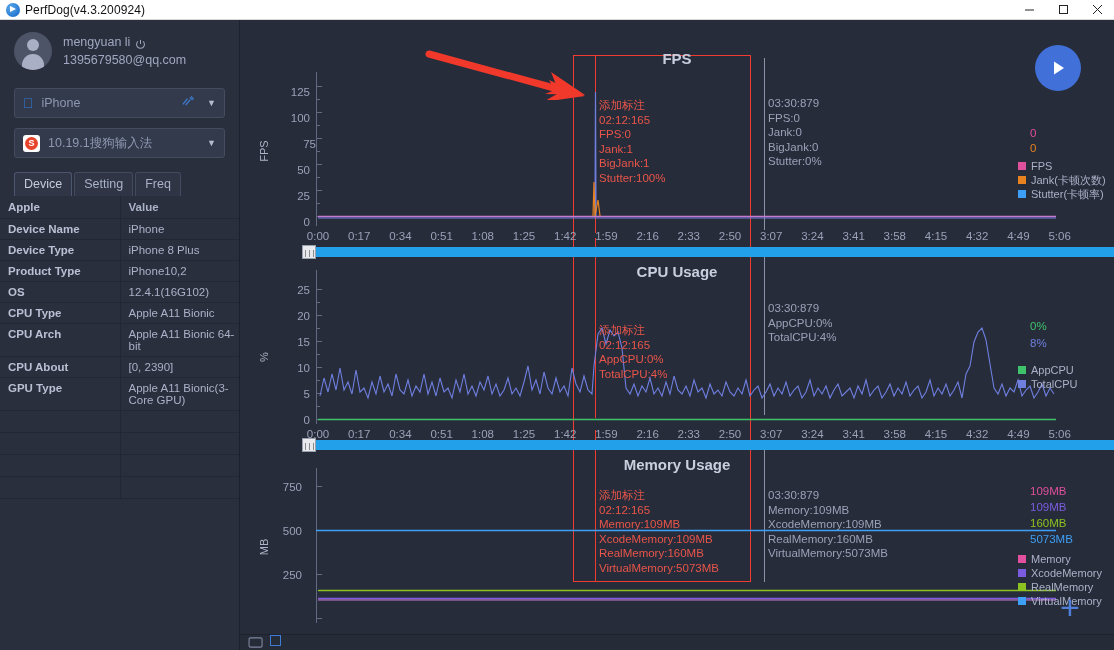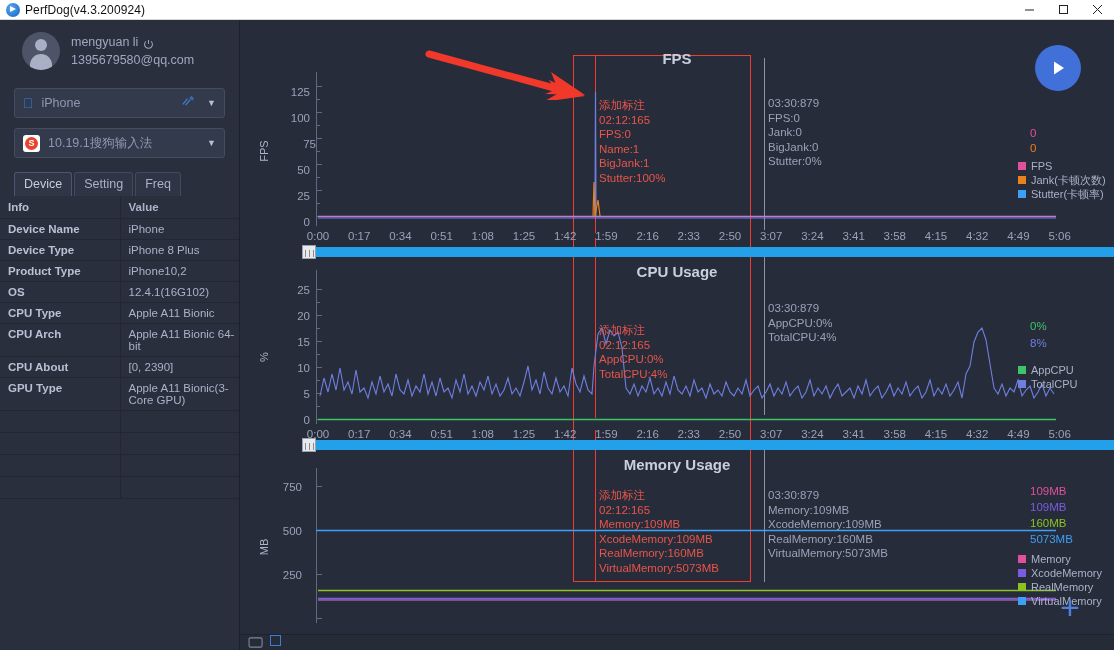--- a/index.html
+++ b/index.html
@@ -41,21 +41,21 @@
   
   #body { display: flex; height: 630px; width: 100%; background: #262b38; }
 
   
   #sidebar {
     width: 240px; flex: none;
     background: #2a2f3d;
     border-right: 1px solid #1d212c;
     position: relative;
   }
-  .account { display: flex; align-items: center; padding: 12px 0 12px 14px; margin-left: 8px; }
+  .account { display: flex; align-items: center; padding: 12px 0 12px 14px; }
   .avatar {
     width: 38px; height: 38px; border-radius: 50%;
     background: #4e5468; flex: none; margin-right: 11px;
     position: relative; overflow: hidden;
   }
   .avatar .head { position: absolute; left: 13px; top: 7px; width: 12px; height: 12px; border-radius: 50%; background: #a9afc4; }
   .avatar .torso { position: absolute; left: 8px; top: 22px; width: 22px; height: 18px; border-radius: 11px 11px 0 0; background: #a9afc4; }
   .acct-lines { line-height: 1.45; }
   .acct-name { font-size: 12.5px; color: #9fa8c0; display: flex; align-items: center; gap: 4px;}
   .power {
@@ -249,21 +249,21 @@
 
     <div class="tabs">
       <div class="tab active">Device</div>
       <div class="tab">Setting</div>
       <div class="tab">Freq</div>
     </div>
 
     <table class="itable">
       <thead>
         <tr>
-          <th class="k">Info</th>
+          <th class="k">Apple</th>
           <th class="v">Value</th>
         </tr>
       </thead>
       <tbody id="info-rows">
           <tr>
             <td class="k">Device Name</td>
             <td class="v">iPhone</td>
           </tr>
           <tr>
             <td class="k">Device Type</td>
@@ -363,21 +363,21 @@
           <line x1="2" y1="144.5" x2="740" y2="144.5" stroke="#c97ad0" stroke-width="1.4"></line>
           <line x1="2" y1="146" x2="740" y2="146" stroke="#6f7fe0" stroke-width="1"></line>
           <path d="M279 144 L279.5 20 L280 144" stroke="#6f7fe0" stroke-width="1.2" fill="none"></path>
           <path d="M277 144 L278 110 L279 144 L282 128 L284 144" stroke="#e8821e" stroke-width="1.2" fill="none"></path>
         </svg>
 
         <div class="annot red" style="left:359px; top:48px;">
           <div>添加标注</div>
           <div>02:12:165</div>
           <div>FPS:0</div>
-          <div>Name:1</div>
+          <div>Jank:1</div>
           <div>BigJank:1</div>
           <div>Stutter:100%</div>
         </div>
         <div class="annot grey" style="left:528px; top:46px;">
           <div>03:30:879</div>
           <div>FPS:0</div>
           <div>Jank:0</div>
           <div>BigJank:0</div>
           <div>Stutter:0%</div>
         </div>

